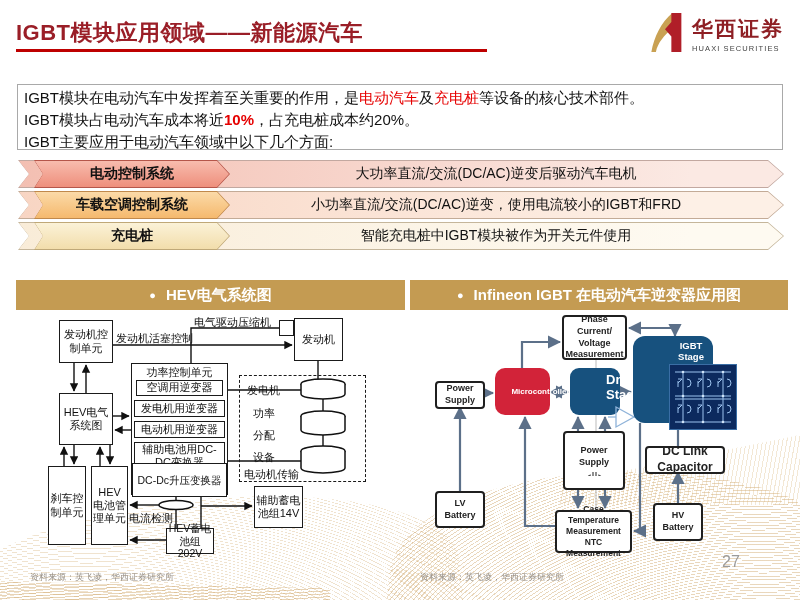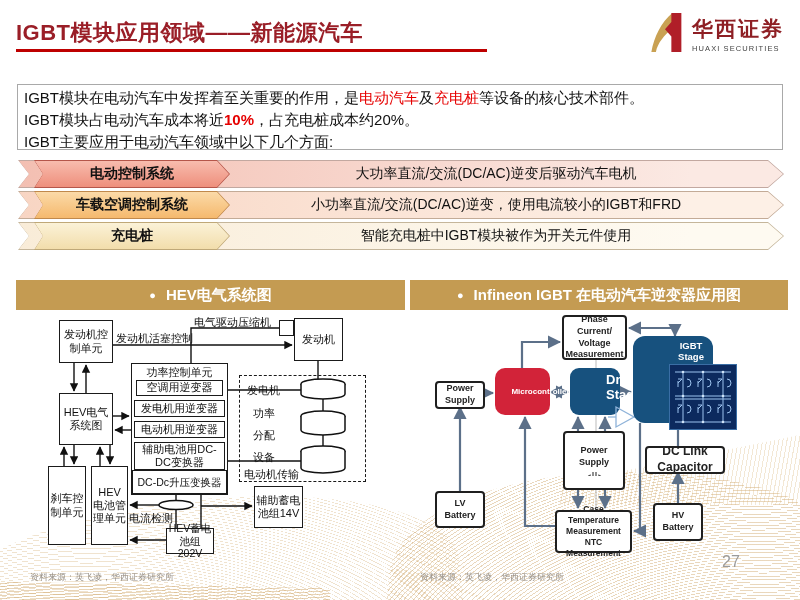--- a/index.html
+++ b/index.html
@@ -176,21 +176,21 @@
     <div class="dlabel" style="left:178px;top:5px">电气驱动压缩机</div>
     <div class="box" style="left:43px;top:83px;width:54px;height:52px">HEV电气系统图</div>
 
     <div class="box" style="left:115px;top:53px;width:97px;height:132px;align-items:flex-start;justify-content:center">
       <span style="margin-top:1px">功率控制单元</span>
       </div>
     <div class="box" style="left:120px;top:70px;width:87px;height:16px">空调用逆变器</div>
     <div class="box" style="left:118px;top:90px;width:91px;height:17px">发电机用逆变器</div>
     <div class="box" style="left:118px;top:111px;width:91px;height:17px">电动机用逆变器</div>
     <div class="box" style="left:118px;top:132px;width:91px;height:28px">辅助电池用DC-DC变换器</div>
-    <div class="box" style="left:116px;top:160px;width:95px;height:24px;font-size:10.5px">DC-Dc升压变换器</div>
+    <div class="box" style="left:116px;top:153px;width:95px;height:34px;font-size:10.5px">DC-Dc升压变换器</div>
 
     <div class="dashed" style="left:223px;top:65px;width:125px;height:105px"></div>
     <div class="dlabel" style="left:231px;top:73px">发电机</div>
     <div class="dlabel" style="left:237px;top:96px">功率</div>
     <div class="dlabel" style="left:237px;top:118px">分配</div>
     <div class="dlabel" style="left:237px;top:140px">设备</div>
     <div class="dlabel" style="left:228px;top:157px">电动机传输</div>
 
     <div class="box" style="left:32px;top:156px;width:38px;height:79px">刹车控制单元</div>
     <div class="box" style="left:75px;top:156px;width:37px;height:79px">HEV电池管理单元</div>

